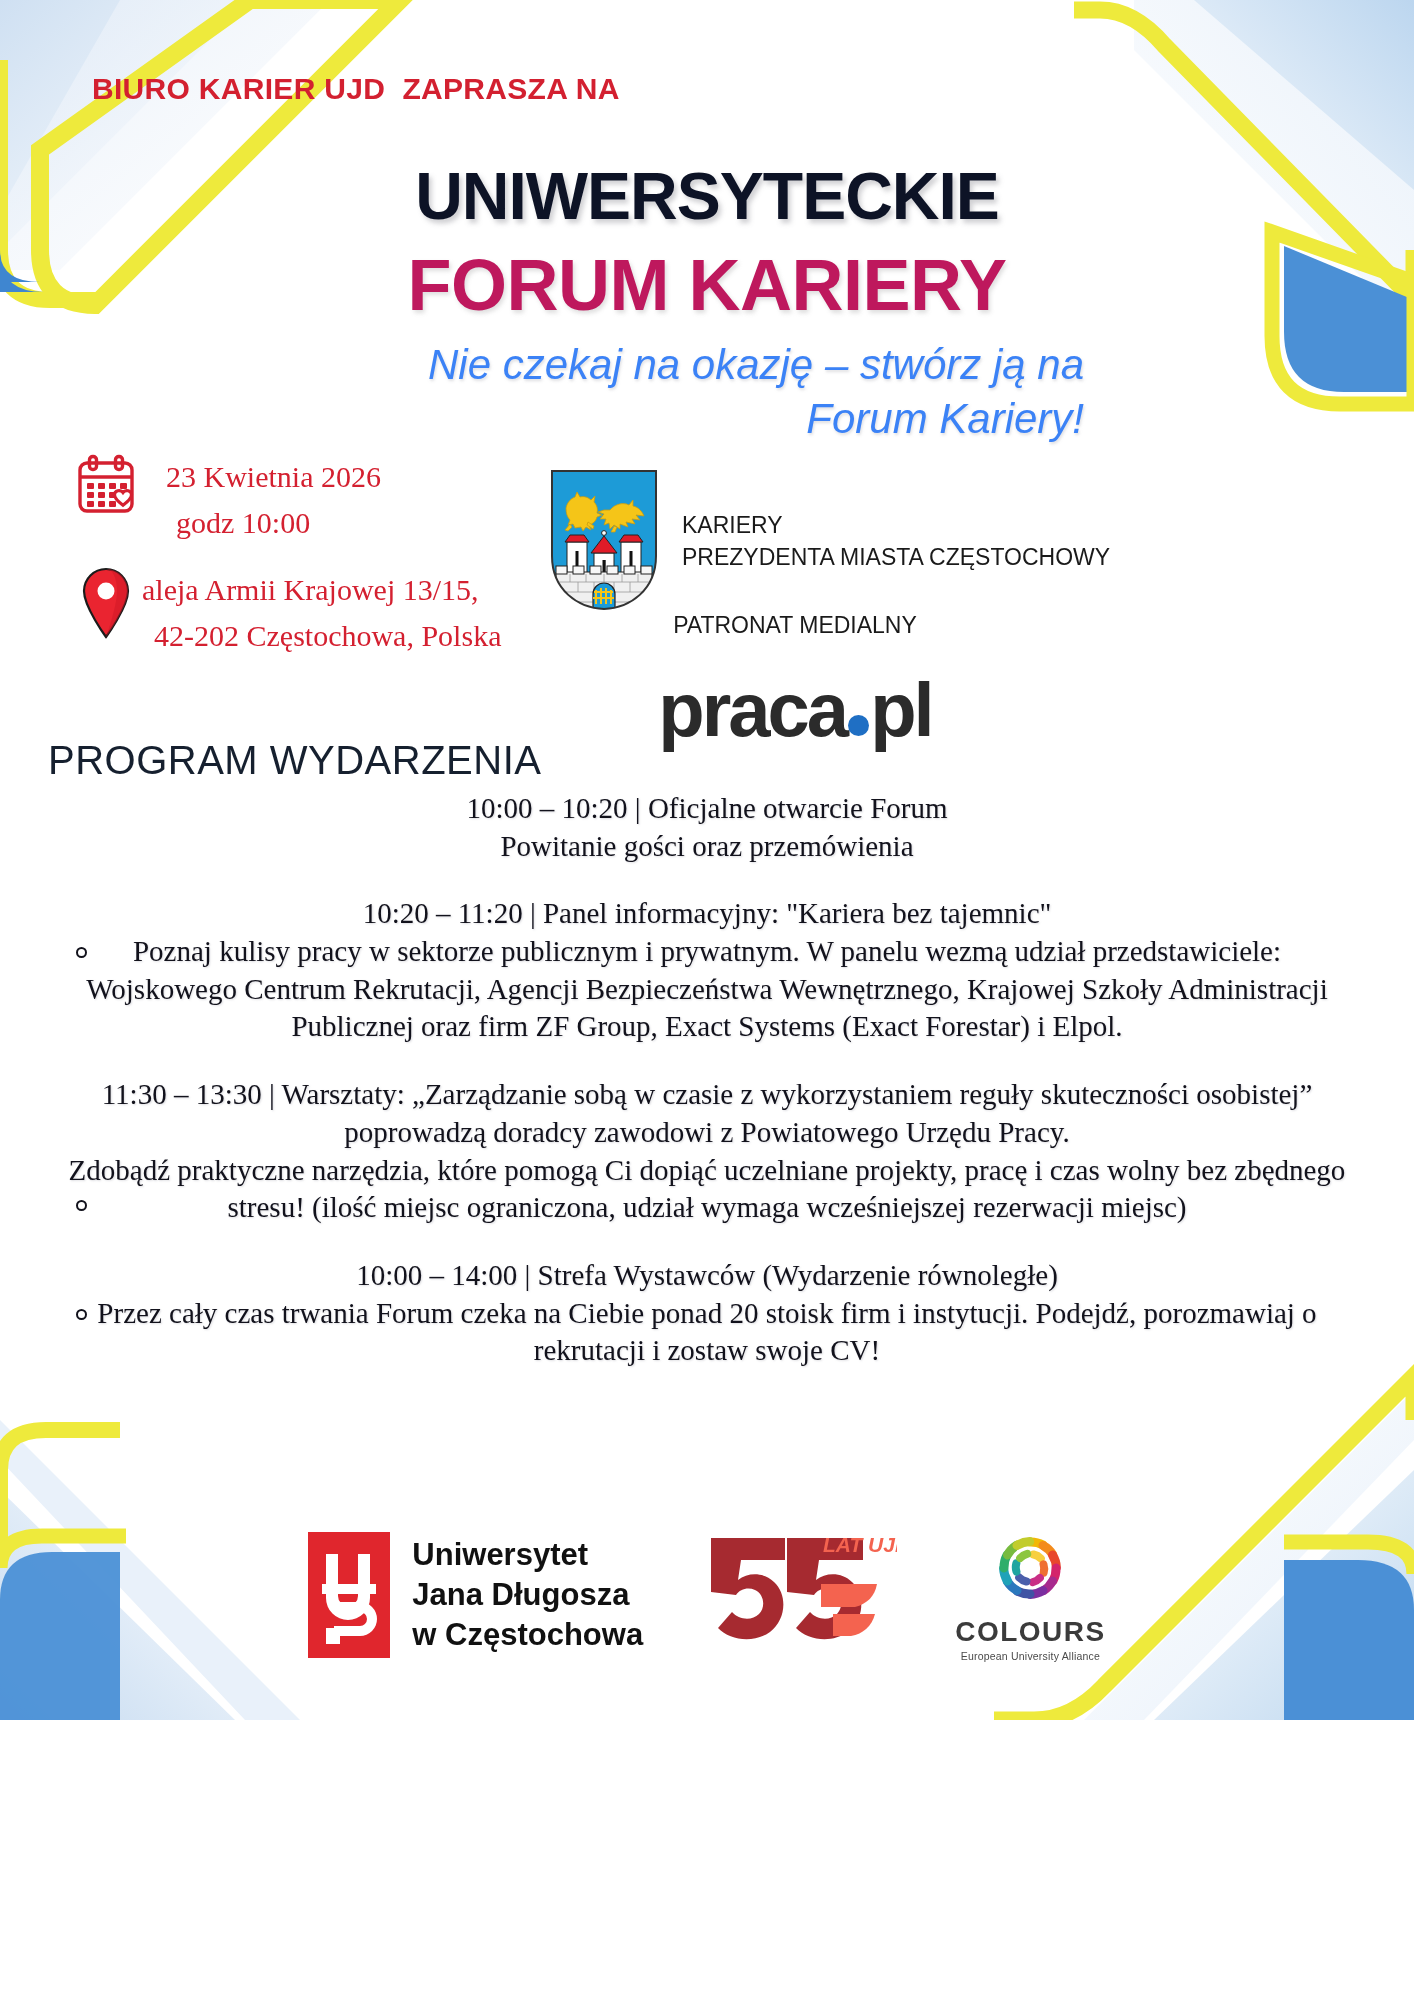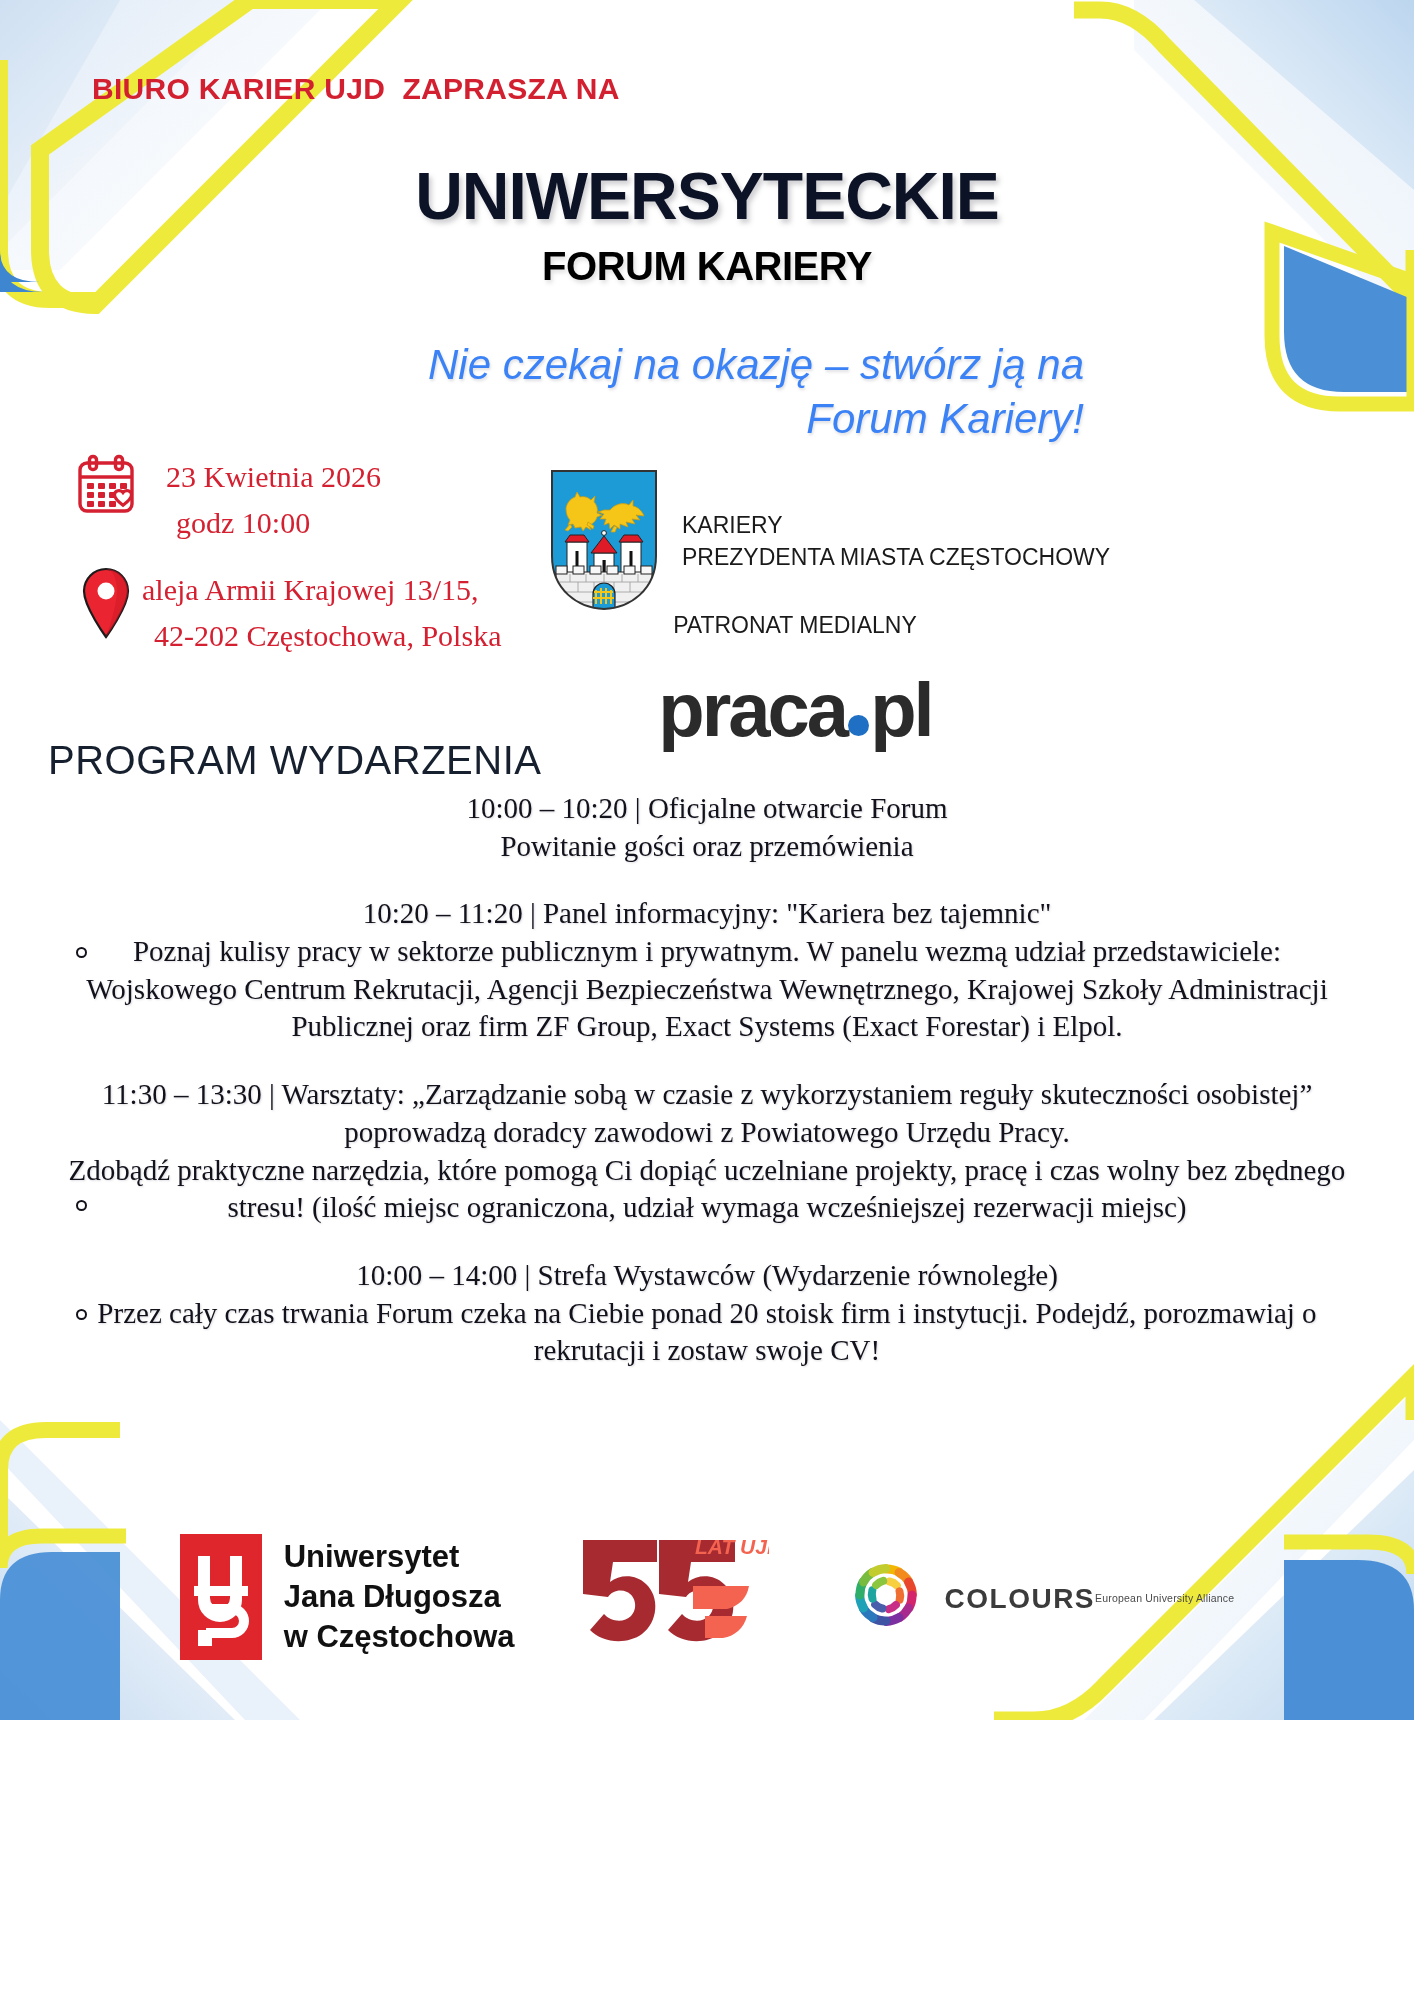--- a/index.html
+++ b/index.html
@@ -47,23 +47,23 @@
     font-weight: bold;
     color: #0d1326;
     letter-spacing: -1px;
     text-shadow: 3px 4px 5px rgba(120,120,130,0.35);
   }
   .title-sub {
     position: absolute;
     left: 0; right: 0;
     top: 244px;
     text-align: center;
-    font-size: 40px;
+    font-size: 72px;
     font-weight: bold;
-    color: #000000;
+    color: #be185d;
     letter-spacing: -0.5px;
     text-shadow: 2px 3px 4px rgba(150,150,150,0.30);
   }
 
   .tagline {
     position: absolute;
     left: 60px;
     right: 330px;
     top: 338px;
     text-align: right;
@@ -223,21 +223,21 @@
     flex: 0 0 auto;
   }
   .ujd-name {
     font-size: 31px;
     font-weight: bold;
     color: #111111;
     line-height: 1.28;
     white-space: nowrap;
   }
   .lat-logo { flex: 0 0 auto; }
-  .colours-logo { display: flex; flex-direction: row; align-items: center; }
+  .colours-logo { display: flex; flex-direction: column; align-items: center; }
   .colours-word {
     font-size: 28px;
     font-weight: bold;
     color: #3b3b3b;
     letter-spacing: 1.5px;
     margin-top: 4px;
   }
   .colours-sub {
     font-size: 10.5px;
     color: #4a4a4a;

